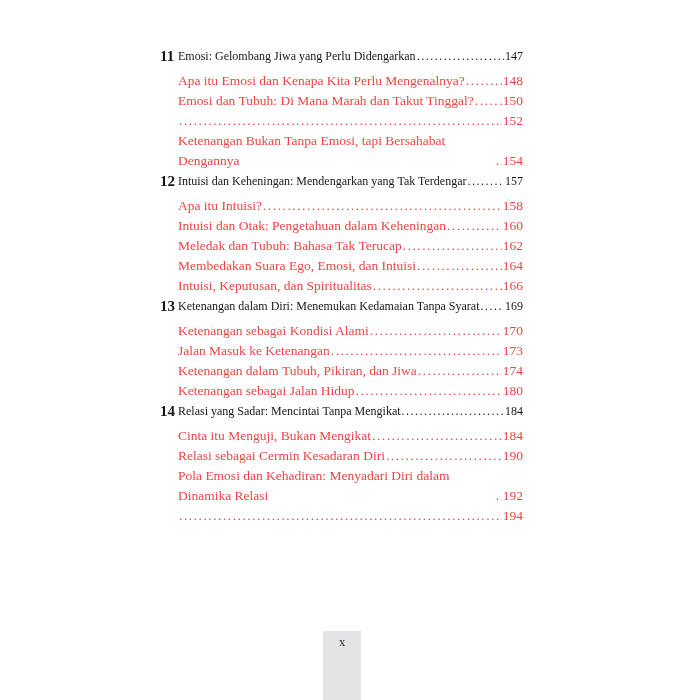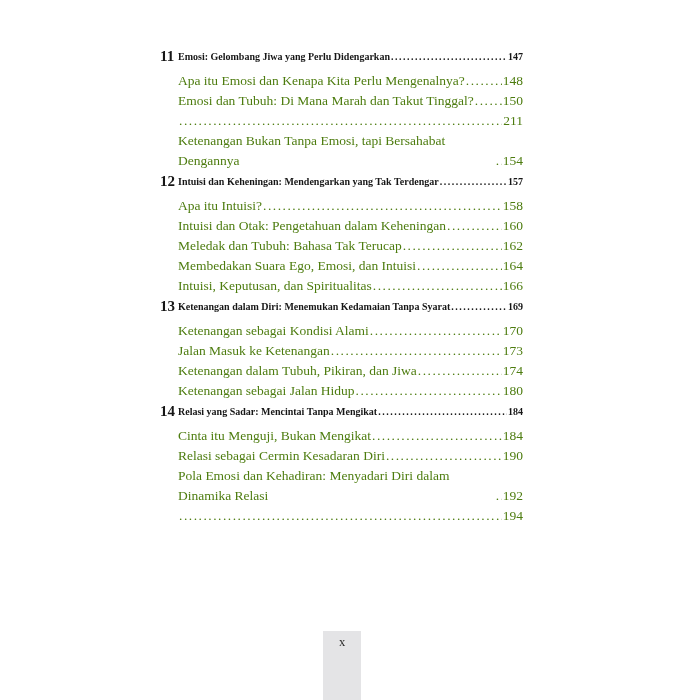--- a/index.html
+++ b/index.html
@@ -39,31 +39,31 @@
   }
   .ch-body {
     flex: 1;
     min-width: 0;
   }
   .leader-row {
     display: flex;
     align-items: flex-end;
   }
   .ch-heading {
-    font-weight: bold;
-    font-size: 10px;
+    font-weight: normal;
+    font-size: 12px;
     line-height: 21px;
     color: #161616;
     margin-bottom: 4px;
     align-items: center;
   }
   .entry {
     font-size: 13.5px;
     line-height: 20px;
-    color: #4d7c0f;
+    color: #ef4444;
   }
   .t {
     min-width: 0;
   }
   .dots {
     flex: 1 1 0;
     min-width: 6px;
     overflow: hidden;
     white-space: nowrap;
     margin: 0 1px;
@@ -112,21 +112,21 @@
               <span class="dots"></span>
               <span class="pg">148</span>
             </div>
             <div class="leader-row entry">
               <span class="t">Emosi dan Tubuh: Di Mana Marah dan Takut Tinggal?</span>
               <span class="dots"></span>
               <span class="pg">150</span>
             </div>
             <div class="leader-row entry">
               <span class="dots"></span>
-              <span class="pg">211</span>
+              <span class="pg">152</span>
             </div>
             <div class="leader-row entry">
               <span class="t">Ketenangan Bukan Tanpa Emosi, tapi Bersahabat Dengannya</span>
               <span class="dots"></span>
               <span class="pg">154</span>
             </div>
           </div>
         </div>
       </div>
       <div class="chapter">

